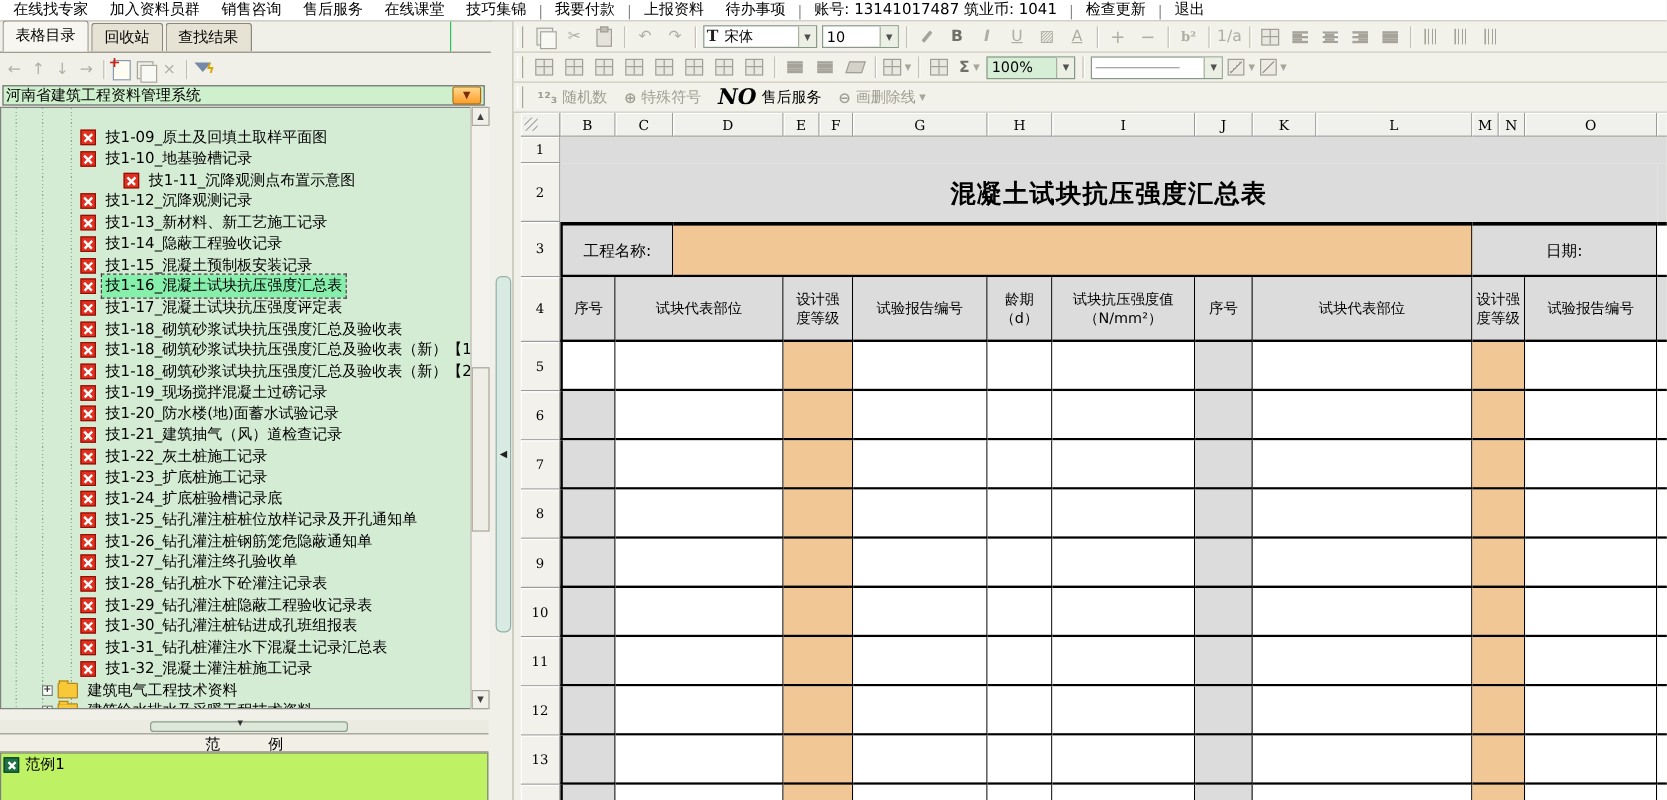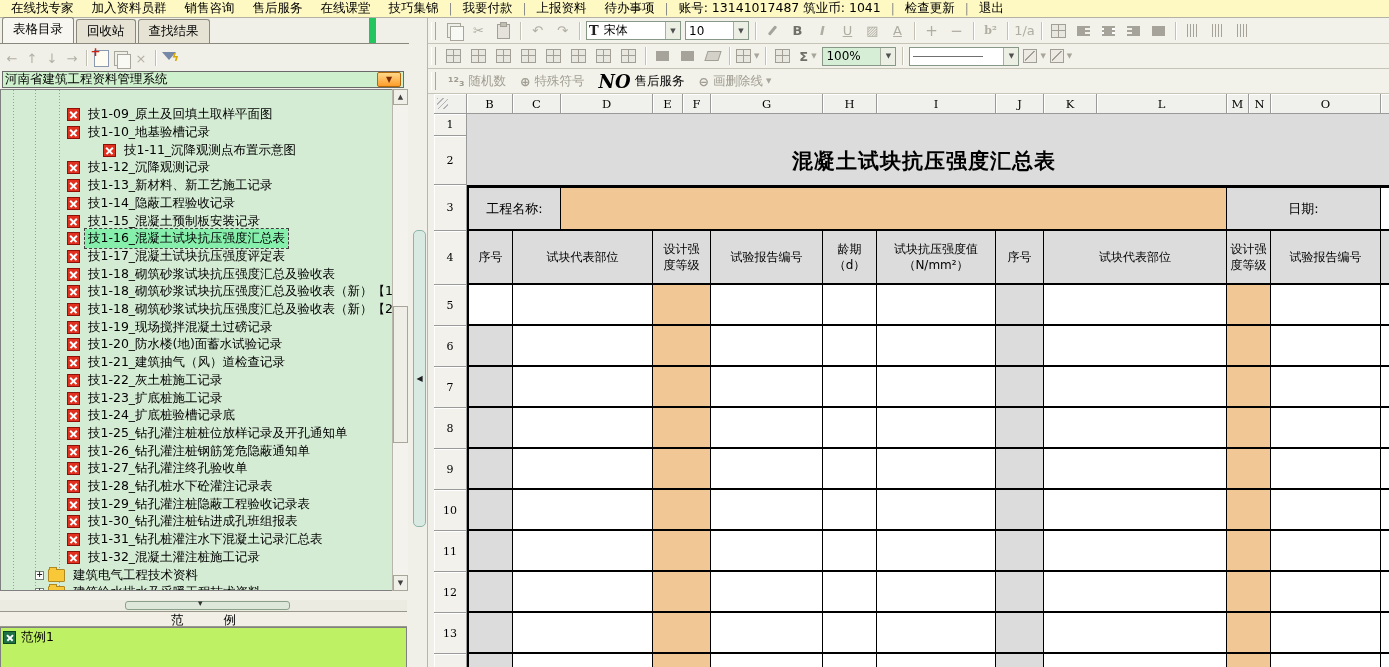--- a/index.html
+++ b/index.html
@@ -1,28 +1,28 @@
 <!DOCTYPE html>
 <html><head>
 <meta charset="utf-8">
 <style>
   html,body{margin:0;padding:0;}
   body{width:1389px;height:667px;overflow:hidden;background:#f0efe8;
        font-family:"DejaVu Sans","Liberation Sans",sans-serif;font-size:12px;color:#000;}
   #screen{position:relative;width:1389px;height:667px;}
 
   
-  #menubar{position:absolute;left:0;top:0;width:1389px;height:18px;background:#fef9c3;
+  #menubar{position:absolute;left:0;top:0;width:1389px;height:18px;background:#ffffff;
            border-bottom:1px solid #b4b2a4;display:flex;align-items:center;padding:0 2px;box-sizing:border-box;}
   .mi{padding:0 9px;white-space:nowrap;font-size:12.5px;cursor:default;}
   .msep{color:#8a8a8a;padding:0 1px;}
 
   
   #leftpanel{position:absolute;left:0;top:18px;width:376px;height:649px;background:#f0efe8;
-             border-right:7px solid #22c55e;box-sizing:border-box;}
+             border-right:1px solid #22c55e;box-sizing:border-box;}
   #tabs{position:absolute;left:2px;top:2px;height:23px;display:flex;align-items:flex-end;}
   .tab{padding:3px 10px 3px;border:1px solid #8a887c;border-bottom:none;background:#e6e3d4;
        margin-right:2px;border-radius:3px 3px 0 0;font-size:12.5px;}
   .tab.on{background:#f7f6f0;padding-bottom:5px;position:relative;z-index:2;}
   #tabbody{position:absolute;left:0;top:25px;width:409px;height:624px;border-top:1px solid #8a887c;background:#f0efe8;}
 
   #sidetb{position:absolute;left:2px;top:3px;height:22px;display:flex;align-items:center;}
   .sbico{width:20px;height:18px;display:flex;align-items:center;justify-content:center;
          color:#b2b0a4;font-size:13px;}
   .sbsep{width:1px;height:16px;background:#c0beb0;box-shadow:1px 0 0 #fff;margin:0 4px;}

